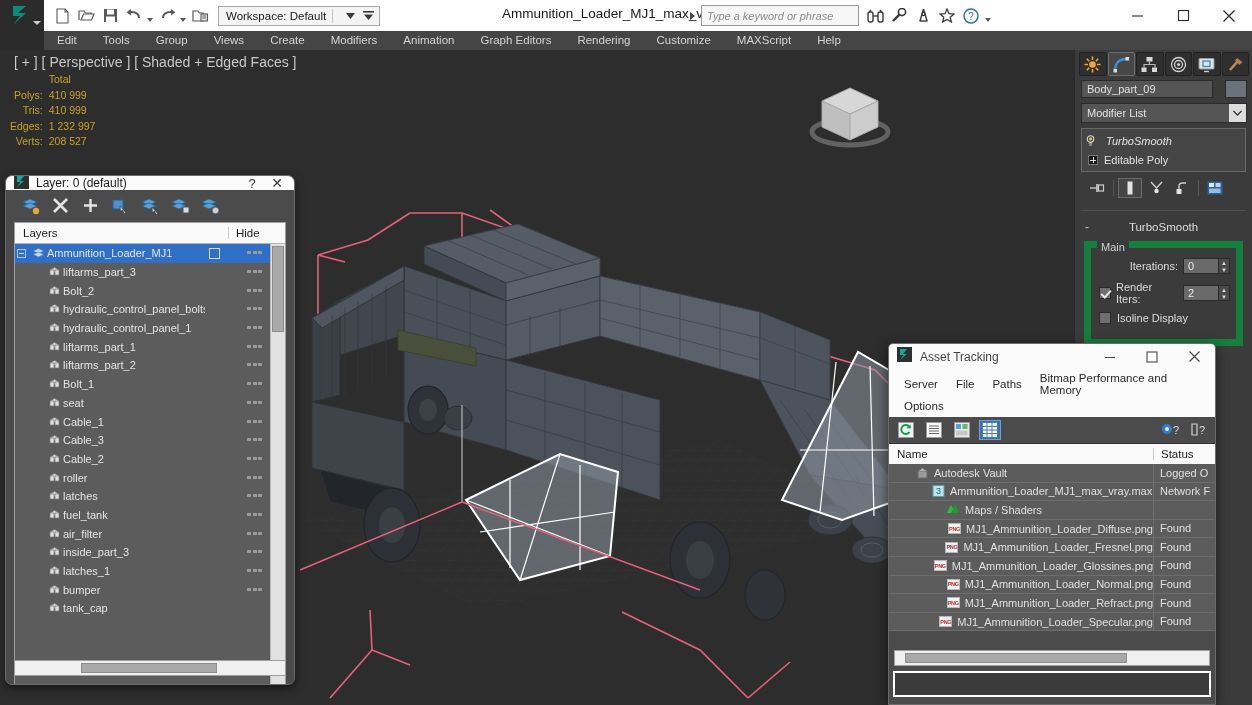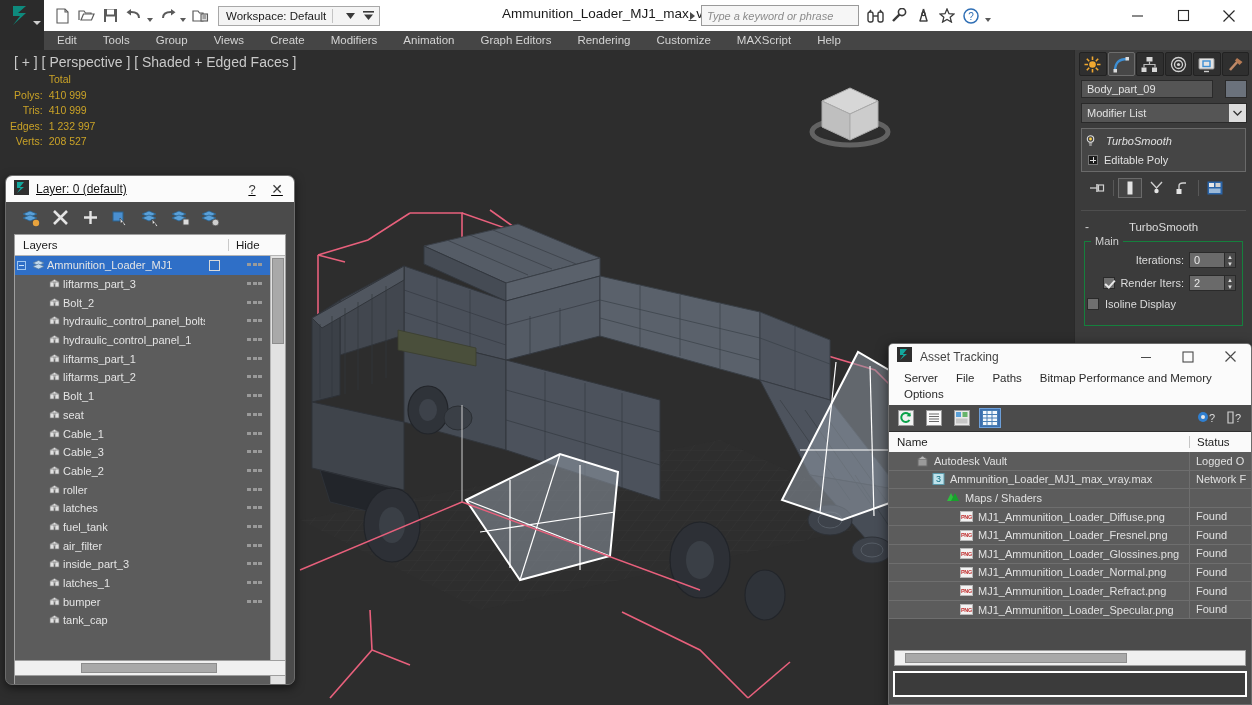--- a/index.html
+++ b/index.html
@@ -90,21 +90,21 @@
   .plusbox:after{top:1px;left:4px;height:6px;width:1px;}
   .stacktools{display:flex;align-items:center;gap:2px;padding:6px 6px 0 10px;}
   .stbtn{width:24px;height:20px;display:flex;align-items:center;justify-content:center;
     cursor:pointer;}
   .stbtn.framed{border:1px solid #6a6a6a;background:#454545;}
   .stsep{width:1px;height:16px;background:#585858;margin:0 2px;}
   .rollout{margin:12px 6px 0 6px;border-top:1px solid #4e4e4e;padding-top:8px;}
   .rolhdr{display:flex;align-items:center;font-size:11.5px;color:#dcdcdc;
     justify-content:center;position:relative;height:16px;}
   .rolhdr .minus{position:absolute;left:4px;color:#ccc;font-size:12px;}
-  .grp{margin:6px 3px 0 3px;border:1px solid #15803d;padding:10px 6px 8px 2px;
+  .grp{margin:6px 3px 0 3px;border:7px solid #15803d;padding:10px 6px 8px 8px;
     position:relative;}
   .grp .glabel{position:absolute;top:-7px;left:6px;background:#3b3b3b;
     padding:0 4px;font-size:11px;color:#cfcfcf;}
   .prow{display:flex;align-items:center;justify-content:flex-end;
     margin-bottom:7px;gap:5px;}
   .plabel{font-size:11px;color:#dcdcdc;}
   .spin{display:flex;}
   .spinval{width:36px;height:16px;background:#6a6a6a;border:1px solid #2a2a2a;
     color:#e8e8e8;font-size:11px;padding-left:4px;display:flex;align-items:center;}
   .spinbtns{width:11px;height:16px;background:#4a4a4a;border:1px solid #2a2a2a;
@@ -114,22 +114,22 @@
   .cbrow{display:flex;align-items:center;gap:6px;margin-bottom:7px;}
   .cb{width:12px;height:12px;background:#6f6f6f;border:1px solid #2a2a2a;
     position:relative;flex:0 0 12px;}
   .cb.checked:after{content:"";position:absolute;left:3px;top:0px;width:4px;height:8px;
     border:solid #e9e9e9;border-width:0 2px 2px 0;transform:rotate(42deg);}
 
   
   .layerdlg{position:absolute;left:5px;top:175px;width:290px;height:510px;
     background:#4b4b4b;border:1px solid #6b6b6b;border-radius:7px;
     box-shadow:0 3px 10px rgba(0,0,0,.55);overflow:hidden;}
-  .ldlg-title{height:26px;background:#fbfbfb;display:flex;align-items:center;
-    padding:0 4px 0 8px;text-decoration:underline;}
+  .ldlg-title{height:14px;background:#fbfbfb;display:flex;align-items:center;
+    padding:0 4px 0 8px;}
   .ldlg-title .ttxt{font-size:12px;color:#1a1a1a;margin-left:7px;}
   .ldlg-title .qm{margin-left:auto;font-size:13px;color:#3a3a3a;width:24px;
     text-align:center;cursor:pointer;}
   .ldlg-title .xc{font-size:14px;color:#3a3a3a;width:26px;text-align:center;cursor:pointer;}
   .ltoolbar{height:28px;display:flex;align-items:center;gap:6px;padding:3px 0 0 12px;}
   .ltool{width:24px;height:22px;display:flex;align-items:center;justify-content:center;cursor:pointer;}
   .lgrid{margin:4px 8px 0 8px;background:#5c5c5c;border:1px solid #9e9e9e;
     height:528px;position:relative;}
   .lhdr{height:21px;background:#fafafa;display:flex;align-items:center;
     border-bottom:1px solid #b5b5b5;}
@@ -155,21 +155,21 @@
   .lscroll{position:absolute;right:0;top:21px;bottom:0;width:15px;background:#e2e2e2;
     border-left:1px solid #b5b5b5;}
   .lthumb{position:absolute;left:1px;top:2px;width:12px;height:86px;background:#a9a9a9;
     border:1px solid #8d8d8d;}
   .lhscrollwrap{position:absolute;left:8px;right:8px;bottom:8px;height:16px;
     background:#f0f0f0;border:1px solid #9e9e9e;}
   .lhthumb{position:absolute;left:66px;top:2px;width:136px;height:10px;background:#a9a9a9;
     border:1px solid #8d8d8d;}
 
   
-  .asset{position:absolute;left:888px;top:343px;width:364px;height:362px;
+  .asset{position:absolute;left:888px;top:343px;width:328px;height:362px;
     background:#4b4b4b;border:1px solid #6b6b6b;border-radius:5px 5px 0 0;
     box-shadow:0 3px 12px rgba(0,0,0,.6);overflow:hidden;}
   .at-title{height:25px;background:#fbfbfb;display:flex;align-items:center;padding-left:8px;}
   .at-title .ttxt{font-size:12px;color:#444;margin-left:8px;}
   .at-wbtns{margin-left:auto;display:flex;height:25px;}
   .at-wbtn{width:42px;height:25px;display:flex;align-items:center;justify-content:center;cursor:pointer;}
   .at-menu{background:#fbfbfb;padding:1px 0 3px 6px;}
   .at-menurow{display:flex;align-items:center;}
   .at-mi{font-size:11.5px;color:#2a2a2a;padding:2px 9px;cursor:pointer;}
   .at-tools{height:26px;background:#4b4b4b;display:flex;align-items:center;

